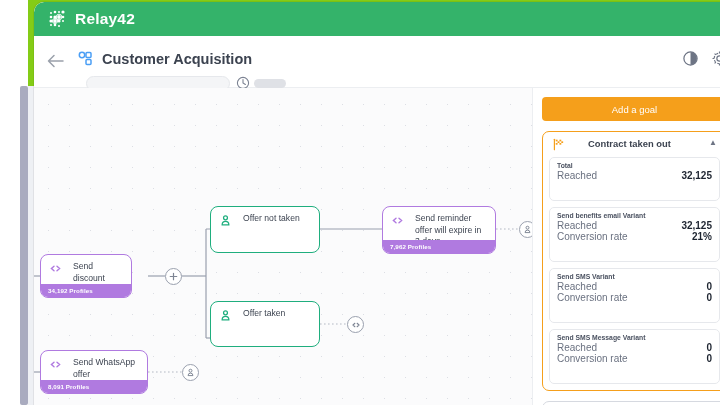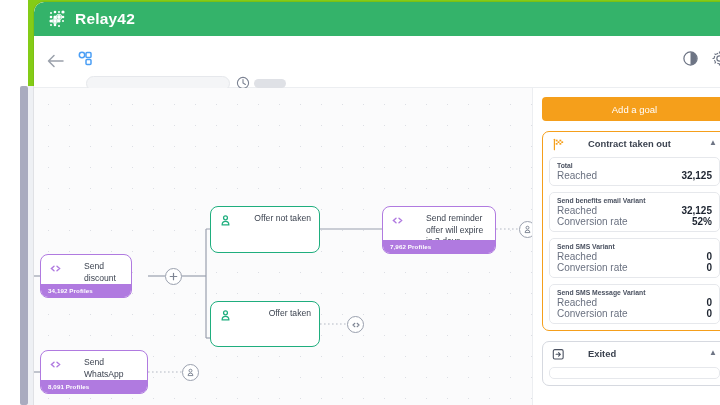--- a/index.html
+++ b/index.html
@@ -95,23 +95,22 @@
 
   svg.edges{ position:absolute; left:0; top:0; width:100%; height:100%; }
 
   .node{
     position:absolute; background:#fff; border-radius:8px;
     overflow:hidden;
   }
   .node.purple{ border:1.6px solid #b07ae0; }
   .node.green { border:1.6px solid #1fae7e; }
   .node-head{
-    display:flex; align-items:flex-start; gap:22px;
+    display:flex; align-items:flex-start; gap:11px;
     padding:6px 8px 4px 8px;
-    justify-content:space-between;
   }
   .node-ico{ flex:0 0 auto; width:13px; height:13px; margin-top:1px; }
   .node-title{
     font-size:8.6px; color:#3c4350; line-height:1.35; font-weight:400;
   }
   .node-foot{
     position:absolute; left:0; right:0; bottom:0; height:13px;
     background:#b07ae0; display:flex; align-items:center;
     padding-left:7px;
   }
@@ -145,21 +144,21 @@
   .card.plain{ border:1.4px solid #d6d9e0; }
   .card-head{
     display:flex; align-items:flex-start; gap:23px; padding:6px 9px;
   }
   .card-head .ttl{
     font-size:9.4px; font-weight:700; color:#3c4350; flex:1;
   }
   .chev{ color:#6d7484; font-size:8px; }
   .metric-box{
     margin:0 6px 6px 6px; border:1px solid #e6e8ec; border-radius:5px;
-    padding:4px 7px 4px 7px;
+    padding:4px 7px 19px 7px;
   }
   .metric-label{
     font-size:6.8px; font-weight:700; color:#4a5160; margin-bottom:1px;
   }
   .metric-row{
     display:flex; align-items:baseline; justify-content:space-between;
   }
   .metric-row .k{ font-size:10px; color:#6a7180; }
   .metric-row .v{ font-size:10px; color:#1d2430; font-weight:700; }
 </style>
@@ -208,20 +207,21 @@
           <path d="M7 1.5 L1.5 7 L7 12.5 M1.5 7 H16" fill="none" stroke="currentColor" stroke-width="1.5" stroke-linecap="round" stroke-linejoin="round"></path>
         </svg>
       </div>
       <div class="hdr-icon">
         <svg width="18" height="18" viewBox="0 0 18 18">
           <circle cx="5" cy="5" r="2.7" fill="none" stroke="#4a9ef5" stroke-width="1.5"></circle>
           <rect x="9" y="2.4" width="5" height="5" rx="1" fill="none" stroke="#4a9ef5" stroke-width="1.5"></rect>
           <rect x="9" y="9.6" width="5" height="5" rx="1" fill="none" stroke="#4a9ef5" stroke-width="1.5"></rect>
         </svg>
       </div>
+      <div class="hdr-title">Customer Acquisition</div>
 
       <div class="skel-input"></div>
       <div class="clock-icon">
         <svg width="14" height="14" viewBox="0 0 14 14">
           <circle cx="7" cy="7" r="5.6" fill="none" stroke="currentColor" stroke-width="1.1"></circle>
           <path d="M7 3.6 V7 L9.4 8.4" fill="none" stroke="currentColor" stroke-width="1.1" stroke-linecap="round"></path>
         </svg>
       </div>
       <div class="skel-pill"></div>
 
@@ -410,21 +410,21 @@
         </div>
 
         <div class="metric-box">
           <div class="metric-label">Send benefits email Variant</div>
           <div class="metric-row">
             <span class="k">Reached</span>
             <span class="v">32,125</span>
           </div>
           <div class="metric-row">
             <span class="k">Conversion rate</span>
-            <span class="v">52%</span>
+            <span class="v">21%</span>
           </div>
         </div>
 
         <div class="metric-box">
           <div class="metric-label">Send SMS Variant</div>
           <div class="metric-row">
             <span class="k">Reached</span>
             <span class="v">0</span>
           </div>
           <div class="metric-row">

